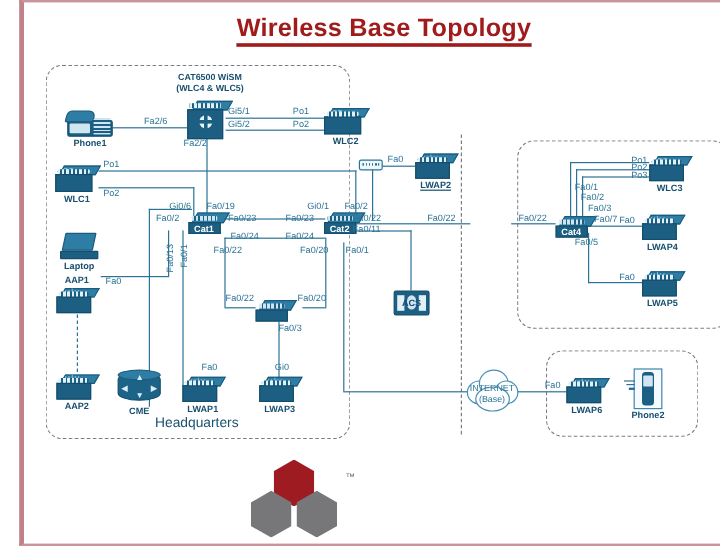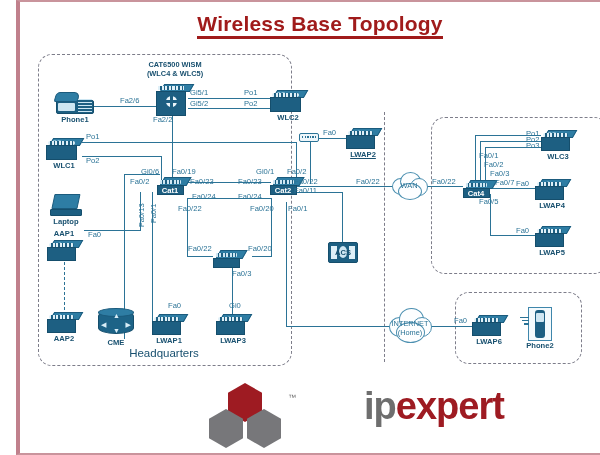--- a/index.html
+++ b/index.html
@@ -307,35 +307,28 @@
   <div class="abs ln lnv" style="left:465px;top:145px;height:36px;"></div>
   <div class="abs ln lnh" style="left:465px;top:145px;width:56px;"></div>
 
   <div class="abs ln lnh" style="left:470px;top:186px;width:45px;"></div>
 
   <div class="abs ln lnv" style="left:470px;top:192px;height:42px;"></div>
   <div class="abs ln lnh" style="left:470px;top:233px;width:45px;"></div>
 
   <div class="abs ln-dash-v" style="left:44px;top:240px;height:68px;"></div>
 
-  <div class="abs" style="left:370px;top:168px;width:38px;height:32px;">
-    <div class="cloud" style="left:2px;top:8px;width:16px;height:15px;"></div>
-    <div class="cloud" style="left:10px;top:2px;width:19px;height:17px;"></div>
-    <div class="cloud" style="left:20px;top:8px;width:16px;height:16px;"></div>
-    <div class="cloud" style="left:8px;top:13px;width:22px;height:15px;"></div>
-    <div class="cloudtxt" style="top:11px;">WAN</div>
-  </div>
 
   <div class="abs" style="left:368px;top:303px;width:44px;height:42px;">
     <div class="cloud" style="left:1px;top:12px;width:19px;height:18px;"></div>
     <div class="cloud" style="left:11px;top:3px;width:23px;height:21px;"></div>
     <div class="cloud" style="left:24px;top:12px;width:18px;height:18px;"></div>
     <div class="cloud" style="left:8px;top:17px;width:27px;height:19px;"></div>
     <div class="cloudtxt" style="top:14px;">INTERNET</div>
-    <div class="cloudtxt" style="top:23px;">(Home)</div>
+    <div class="cloudtxt" style="top:23px;">(Base)</div>
   </div>
 
   <div class="abs" style="left:36px;top:90px;width:38px;height:22px;">
     <div class="dv-phone" style="left:0;top:0;width:38px;height:22px;">
       <div class="base"></div>
         <div class="hs"></div>
         <div class="scr"></div>
         <div class="kp"></div>
     </div>
   </div>
@@ -595,18 +588,15 @@
 
   <div class="abs plabel" style="left:496px;top:178px;">Fa0</div>
   <div class="abs plabel" style="left:496px;top:225px;">Fa0</div>
   <div class="abs plabel" style="left:434px;top:315px;">Fa0</div>
 
   <div class="abs" id="logo-wrap">
     <div class="hex abs hexred" style="left:208px;top:2px;background:#9e1b22;"></div>
     <div class="hex abs hexg1" style="left:189px;top:28px;background:#77777a;"></div>
     <div class="hex abs hexg2" style="left:227px;top:28px;background:#77777a;"></div>
     <div id="tm">™</div>
-    <div id="logotext">
-      <span>ip</span><span class="red">expert</span>
-    </div>
   </div>
 
 </div>
 
 </body></html>

